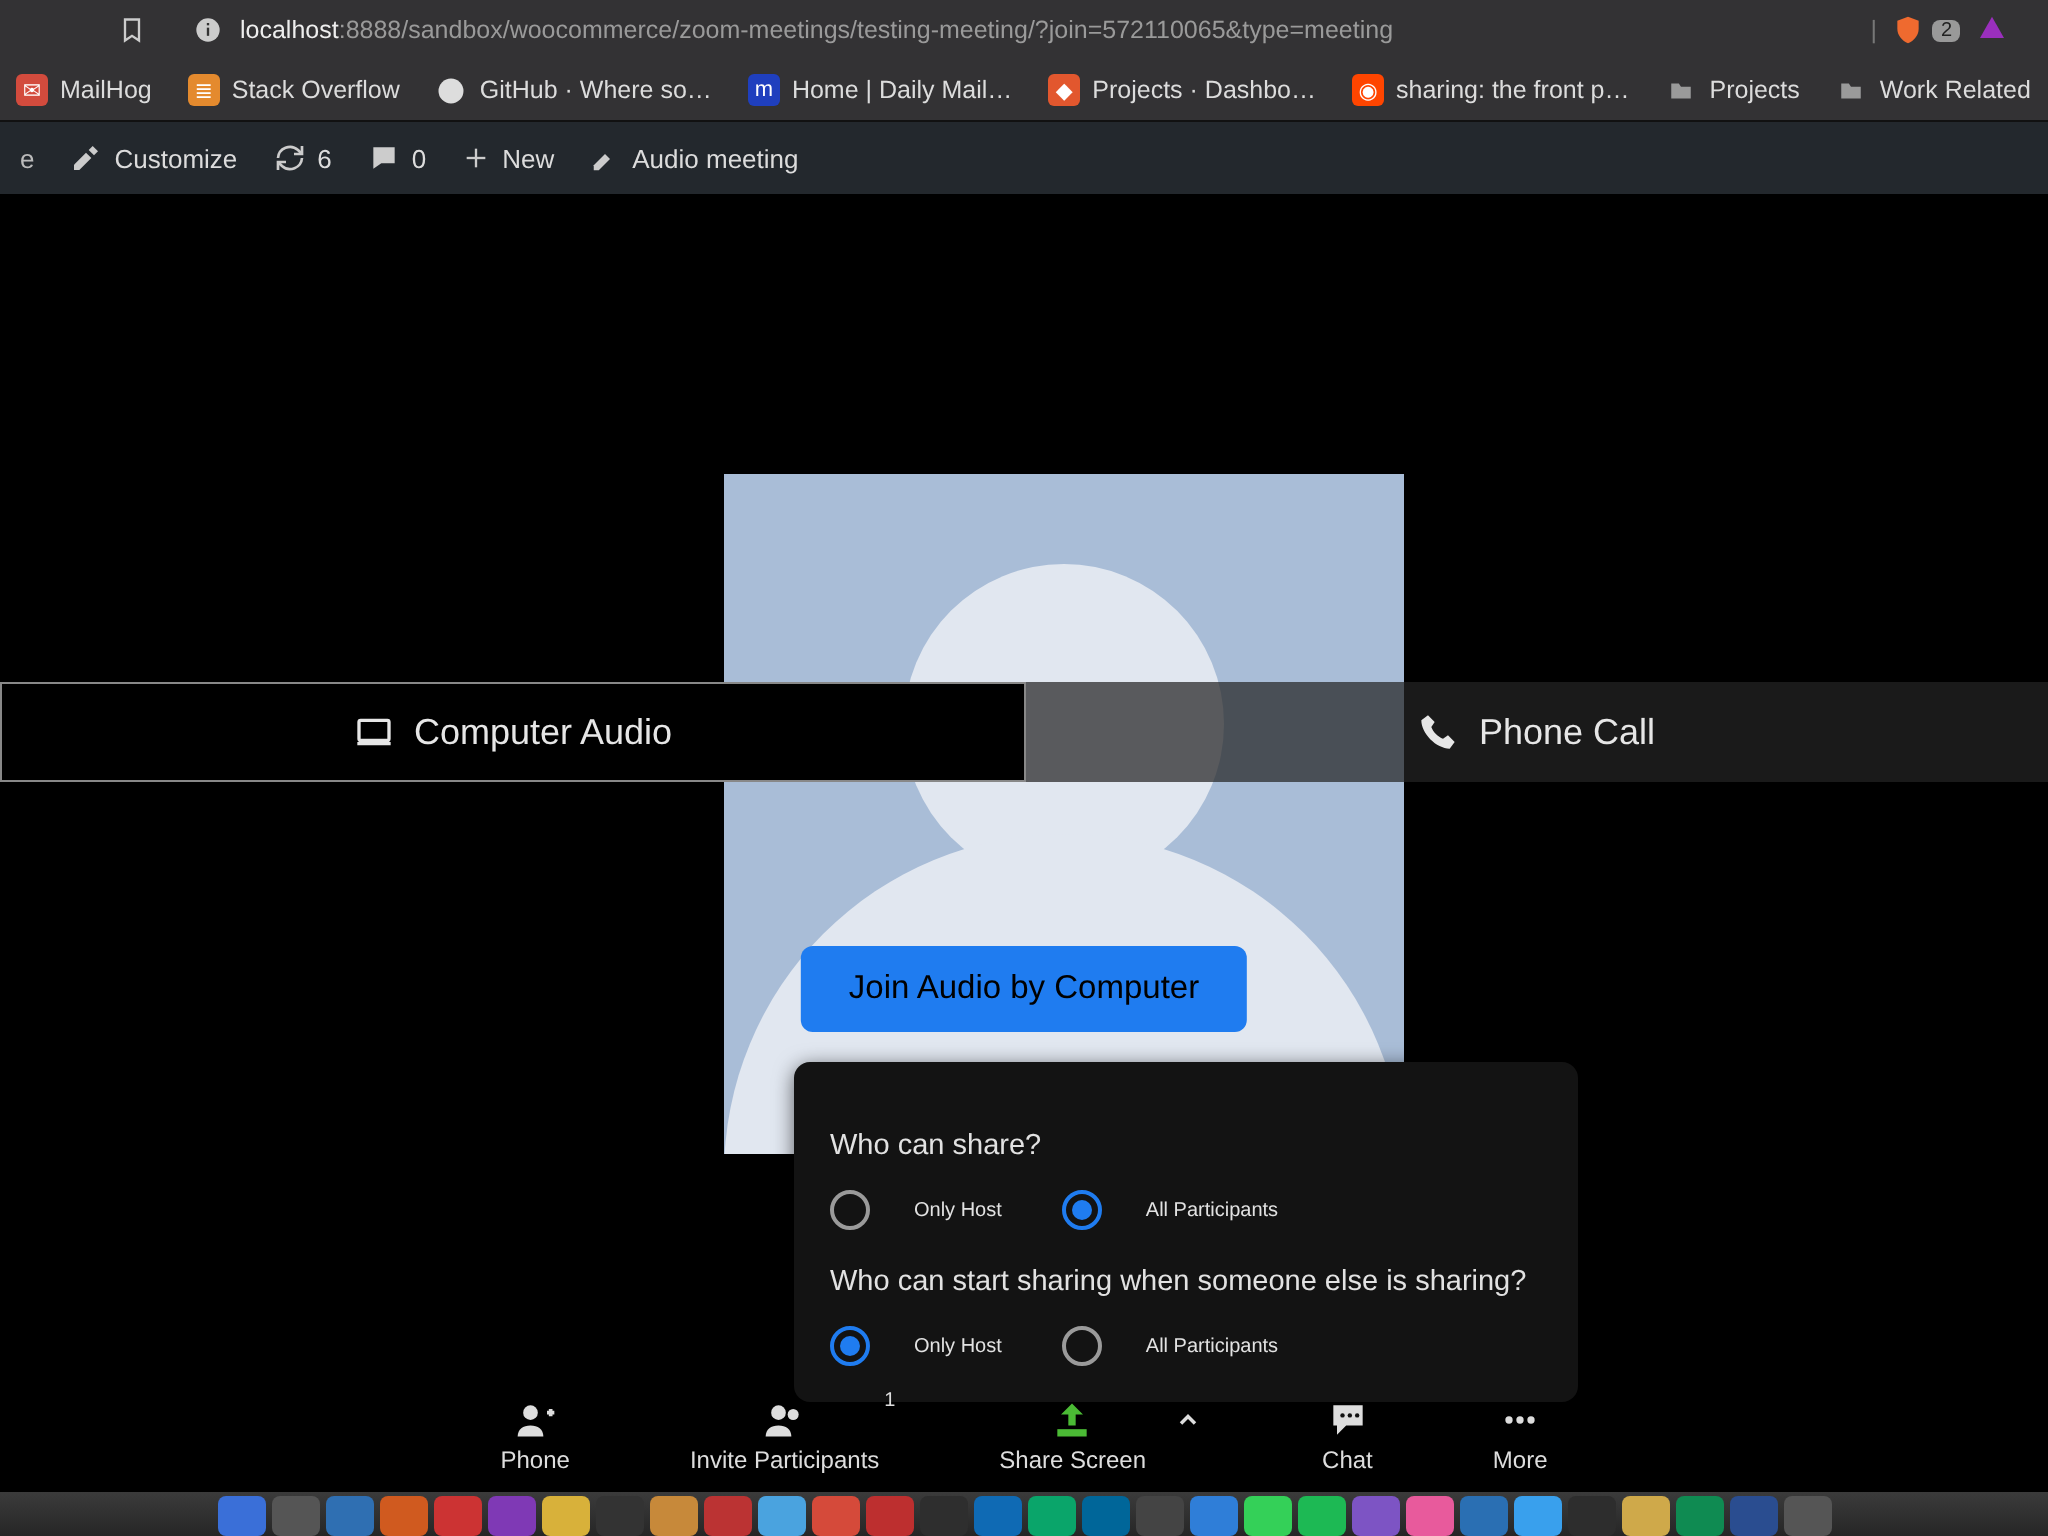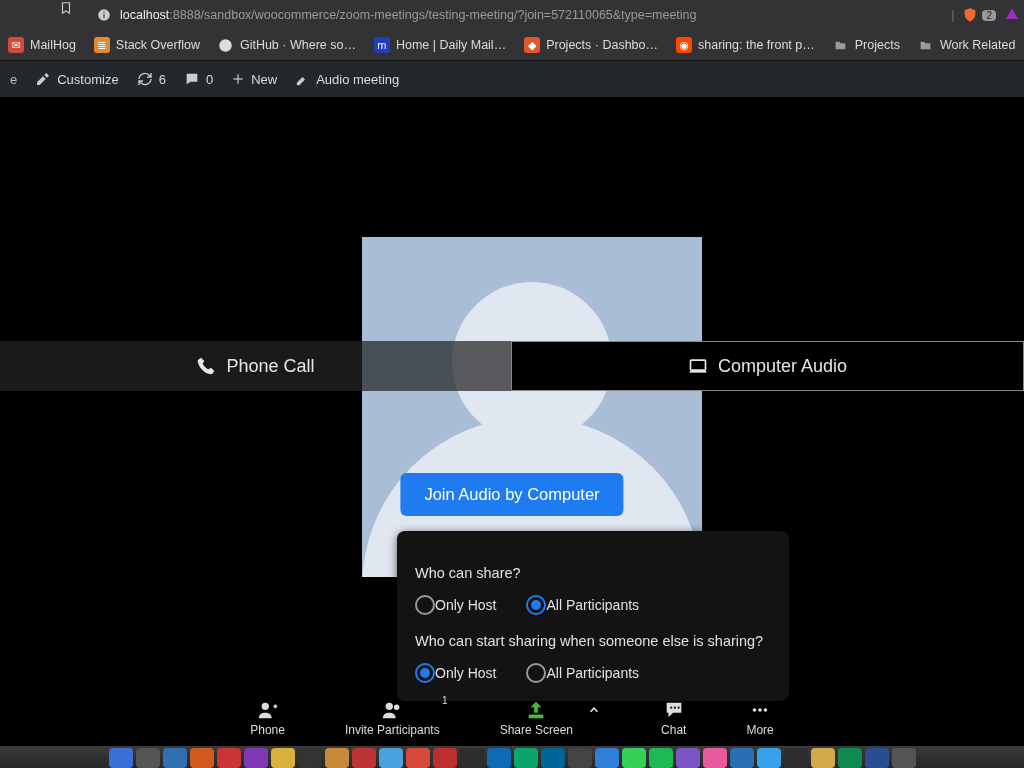--- a/index.html
+++ b/index.html
@@ -1,38 +1,38 @@
 <!DOCTYPE html>
 <html><head>
 <meta charset="utf-8">
 <style>
 html,body{margin:0;padding:0;width:1024px;height:768px;background:#000;font-family:-apple-system,BlinkMacSystemFont,'Segoe UI',Helvetica,Arial,sans-serif;overflow:hidden;color:#e6e6e6;}
-.browser-top{background:#333234;height:30px;display:flex;padding:0 4px 0 58px;font-size:12.5px;color:#cfcfcf;}
+.browser-top{background:#333234;height:30px;display:flex;align-items:center;padding:0 20px 0 58px;font-size:12.5px;color:#cfcfcf;}
 .url-box{display:flex;align-items:center;gap:8px;flex:1;}
 .url-host{color:#eee}
 .url-path{color:#9a9a9a}
 .right-ctrl{display:flex;align-items:center;gap:8px;}
 .badge-count{background:#999;color:#222;border-radius:4px;font-size:10px;padding:0 4px;margin-left:-4px}
 .bookmarks{background:#333234;height:30px;display:flex;align-items:center;padding:0 8px;font-size:12.5px;color:#dcdcdc;border-bottom:1px solid #111;}
 .bk-item{display:flex;align-items:center;gap:6px;margin-right:18px;cursor:pointer;white-space:nowrap;}
 .icon-16{width:16px;height:16px;display:inline-flex;align-items:center;justify-content:center;border-radius:3px;font-size:11px;}
 .wp-bar{background:#23282d;height:36px;display:flex;align-items:center;padding:0 10px;color:#dcdcdc;font-size:13px;gap:18px;}
 .wp-item{display:flex;align-items:center;gap:6px;cursor:pointer;}
 .main{position:relative;height:650px;background:#000;}
 .avatar-box{position:absolute;left:362px;top:140px;width:340px;height:340px;background:#a9bdd7;overflow:hidden;}
 .avatar-circle{position:absolute;left:50%;bottom:-180px;transform:translateX(-50%);width:340px;height:340px;border-radius:50%;background:#e1e7f0;}
 .avatar-head{position:absolute;left:50%;top:45px;transform:translateX(-50%);width:160px;height:160px;border-radius:50%;background:#e1e7f0;}
 .tabs-bar{position:absolute;top:244px;left:0;right:0;height:50px;background:rgba(36,36,36,0.72);display:flex;}
 .tab{flex:1;display:flex;align-items:center;justify-content:center;gap:10px;font-size:18px;color:#e6e6e6;cursor:pointer;}
 .tab.active{background:#000;border:1px solid #888;}
-.join-btn{position:absolute;left:50%;top:376px;transform:translateX(-50%);background:#1f7cf0;color:#ffffff;font-size:16.5px;padding:12px 24px;border-radius:6px;cursor:pointer;}
+.join-btn{position:absolute;left:50%;top:376px;transform:translateX(-50%);background:#1f7cf0;color:#000000;font-size:16.5px;padding:12px 24px;border-radius:6px;cursor:pointer;}
 .popup{position:absolute;left:397px;top:434px;width:356px;background:#131313;border-radius:8px;padding:18px 18px 16px;color:#e2e2e2;font-size:14.5px;box-shadow:0 2px 10px rgba(0,0,0,.6);}
 .popup .q{margin:16px 0 14px;}
 .radio-row{display:flex;gap:30px;margin-bottom:18px;}
-.radio{display:flex;align-items:center;gap:0;font-size:14px;cursor:pointer;}
+.radio{display:flex;align-items:center;gap:22px;font-size:10px;cursor:pointer;}
 .rdot{width:16px;height:16px;border:2px solid #9a9a9a;border-radius:50%;display:inline-block;position:relative;}
 .rdot.on{border-color:#1f7cf0;}
 .rdot.on::after{content:"";position:absolute;inset:3px;border-radius:50%;background:#1f7cf0;}
 .zoom-bar{position:absolute;bottom:0;left:0;right:0;height:58px;display:flex;align-items:center;justify-content:center;gap:60px;color:#ddd;font-size:12px;}
 .zb-item{display:flex;flex-direction:column;align-items:center;gap:2px;cursor:pointer;position:relative;}
 .zb-ico{font-size:20px;height:22px;display:flex;align-items:center;}
 .zb-sup{position:absolute;top:-4px;right:-8px;font-size:10px;}
 .dock{position:absolute;bottom:0;left:0;right:0;height:22px;background:linear-gradient(#3b3b3b,#262626);display:flex;justify-content:center;align-items:flex-end;gap:3px;padding:0 6px;z-index:30;}
 .dock-item{width:24px;height:20px;border-radius:4px;}
 .fold{color:#bbb}
@@ -161,32 +161,32 @@
 </div>
 
 <div class="main">
 
   <div class="avatar-box">
     <div class="avatar-head"></div>
     <div class="avatar-circle"></div>
   </div>
 
   <div class="tabs-bar">
-    <div class="tab">
-      <svg width="20" height="20" viewBox="0 0 24 24" fill="#e6e6e6">
-          <path d="M6 2l4 4-2 3c1 3 4 6 7 7l3-2 4 4-3 4c-8 0-17-9-17-17z"></path>
-        </svg>
-      <span>Phone Call</span>
-    </div>
     <div class="tab active">
       <svg width="20" height="20" viewBox="0 0 24 24" fill="none" stroke="#e6e6e6" stroke-width="2">
           <rect x="3" y="5" width="18" height="12" rx="1"></rect>
           <path d="M2 19h20"></path>
         </svg>
       <span>Computer Audio</span>
+    </div>
+    <div class="tab">
+      <svg width="20" height="20" viewBox="0 0 24 24" fill="#e6e6e6">
+          <path d="M6 2l4 4-2 3c1 3 4 6 7 7l3-2 4 4-3 4c-8 0-17-9-17-17z"></path>
+        </svg>
+      <span>Phone Call</span>
     </div>
   </div>
 
   <div class="join-btn">
     <span>Join Audio by Computer</span>
   </div>
 
   <div class="popup">
     <p class="q">Who can share?</p>
     <div class="radio-row">

